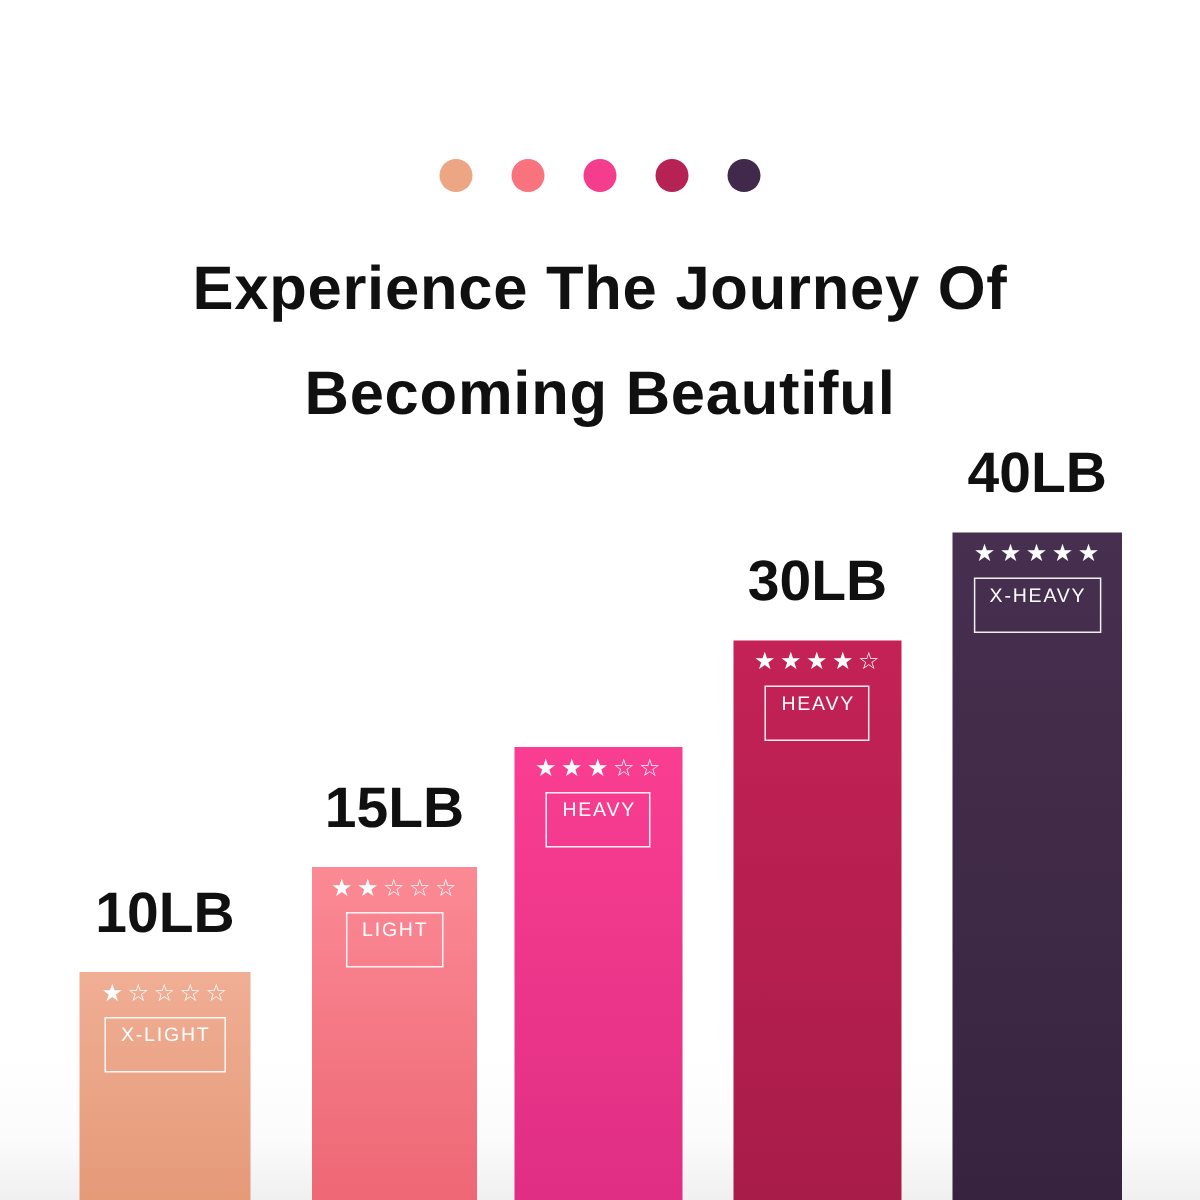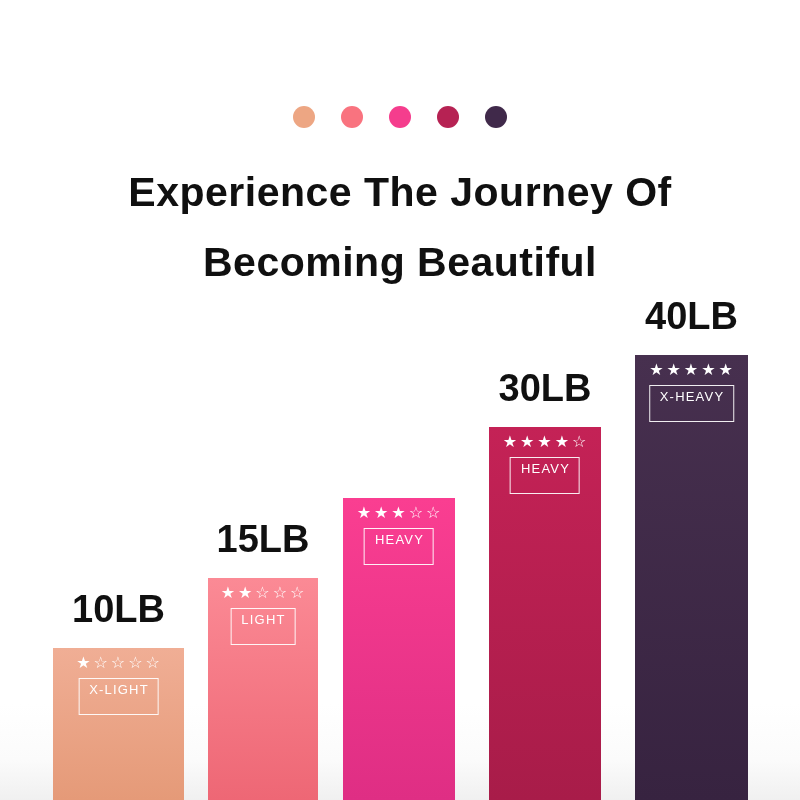--- a/index.html
+++ b/index.html
@@ -135,21 +135,21 @@
       <span class="dot" style="background: rgb(182, 34, 83);"></span>
       <span class="dot" style="background: rgb(64, 41, 74);"></span>
     </div>
 
   <div class="headline">
     <span class="line">Experience The Journey Of</span>
     <span class="line">Becoming Beautiful</span>
   </div>
 
   <div class="chart">
-      <div class="bar-group" style="left: 53px; width: 131px; height: 212px;">
+      <div class="bar-group" style="left: 53px; width: 114px; height: 212px;">
         <div class="bar-value" style="top: 0px;">10LB</div>
         <div class="bar" style="height: 152px; background: linear-gradient(rgb(240, 174, 149) 0%, rgb(229, 154, 120) 100%);"></div>
         <div class="badge" style="top: 67px;">
           <div class="stars">
             <span class="star">★</span>
             <span class="star">☆</span>
             <span class="star">☆</span>
             <span class="star">☆</span>
             <span class="star">☆</span>
           </div>

